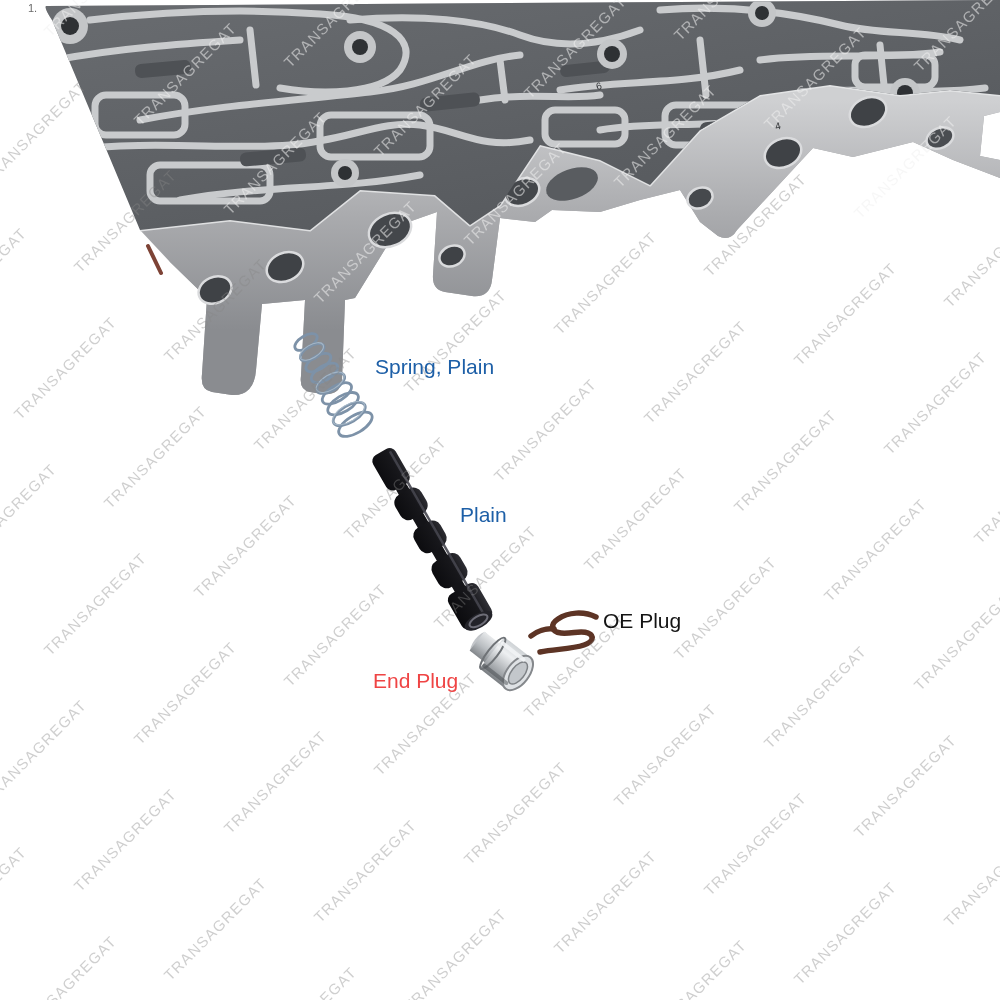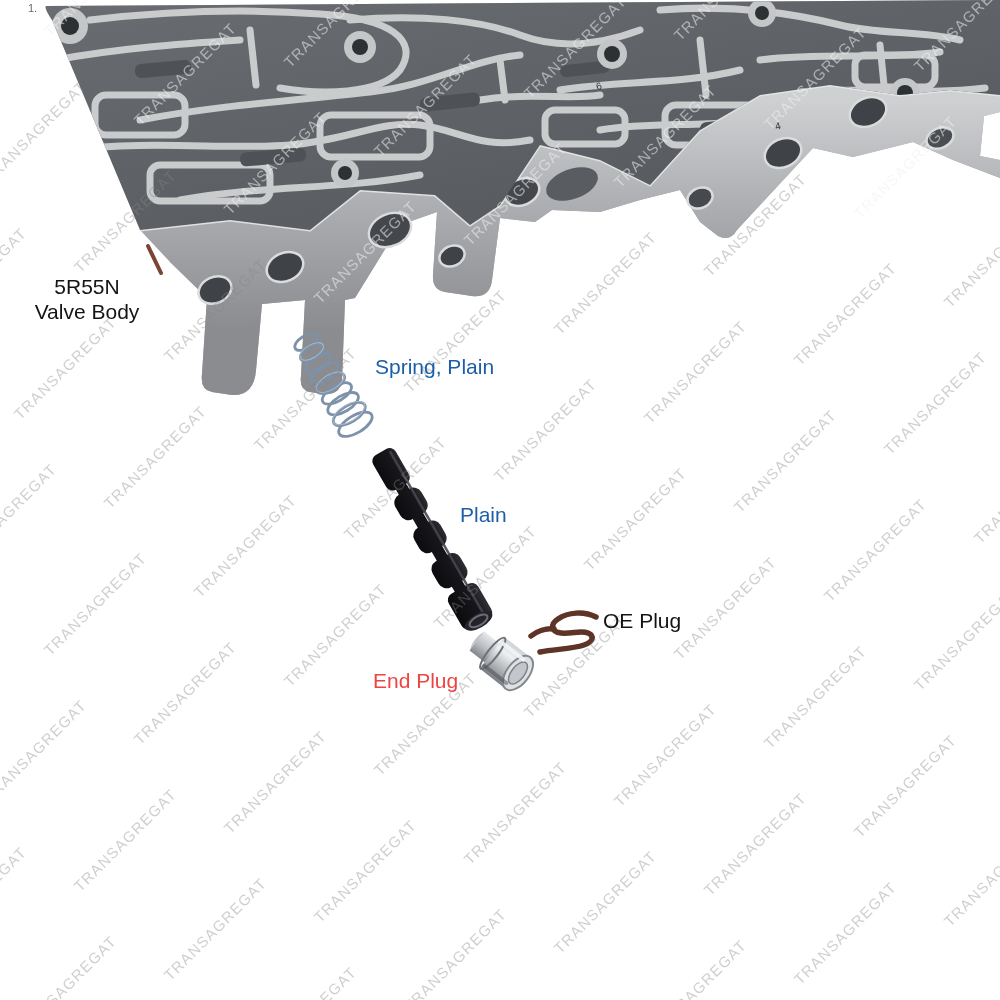--- a/index.html
+++ b/index.html
@@ -259,21 +259,17 @@
       <span class="wm" style="color: rgba(134, 134, 134, 0.4); left: 845px; top: 314px;">TRANSAGREGAT</span>
       <span class="wm" style="color: rgba(134, 134, 134, 0.4); left: 935px; top: 403px;">TRANSAGREGAT</span>
       <span class="wm" style="color: rgba(134, 134, 134, 0.4); left: 1025px; top: 492px;">TRANSAGREGAT</span>
       <span class="wm" style="color: rgba(240, 240, 240, 0.55); left: 725px; top: -11px;">TRANSAGREGAT</span>
       <span class="wm" style="color: rgba(240, 240, 240, 0.55); left: 815px; top: 78px;">TRANSAGREGAT</span>
       <span class="wm" style="color: rgba(240, 240, 240, 0.55); left: 905px; top: 167px;">TRANSAGREGAT</span>
       <span class="wm" style="color: rgba(134, 134, 134, 0.4); left: 995px; top: 256px;">TRANSAGREGAT</span>
       <span class="wm" style="color: rgba(240, 240, 240, 0.55); left: 965px; top: 20px;">TRANSAGREGAT</span>
     </div>
 
-  <div class="lbl lbl-title" style="color: rgb(20, 20, 20);">
-    <div>5R55N</div>
-    <div>Valve Body</div>
-  </div>
   <div class="lbl lbl-spring" style="color: rgb(29, 95, 167);">Spring, Plain</div>
   <div class="lbl lbl-valve" style="color: rgb(29, 95, 167);">Plain</div>
   <div class="lbl lbl-oeclip" style="color: rgb(20, 20, 20);">OE Plug</div>
   <div class="lbl lbl-endplug" style="color: #ef4444;">End Plug</div>
 </div>
 
 </body></html>

